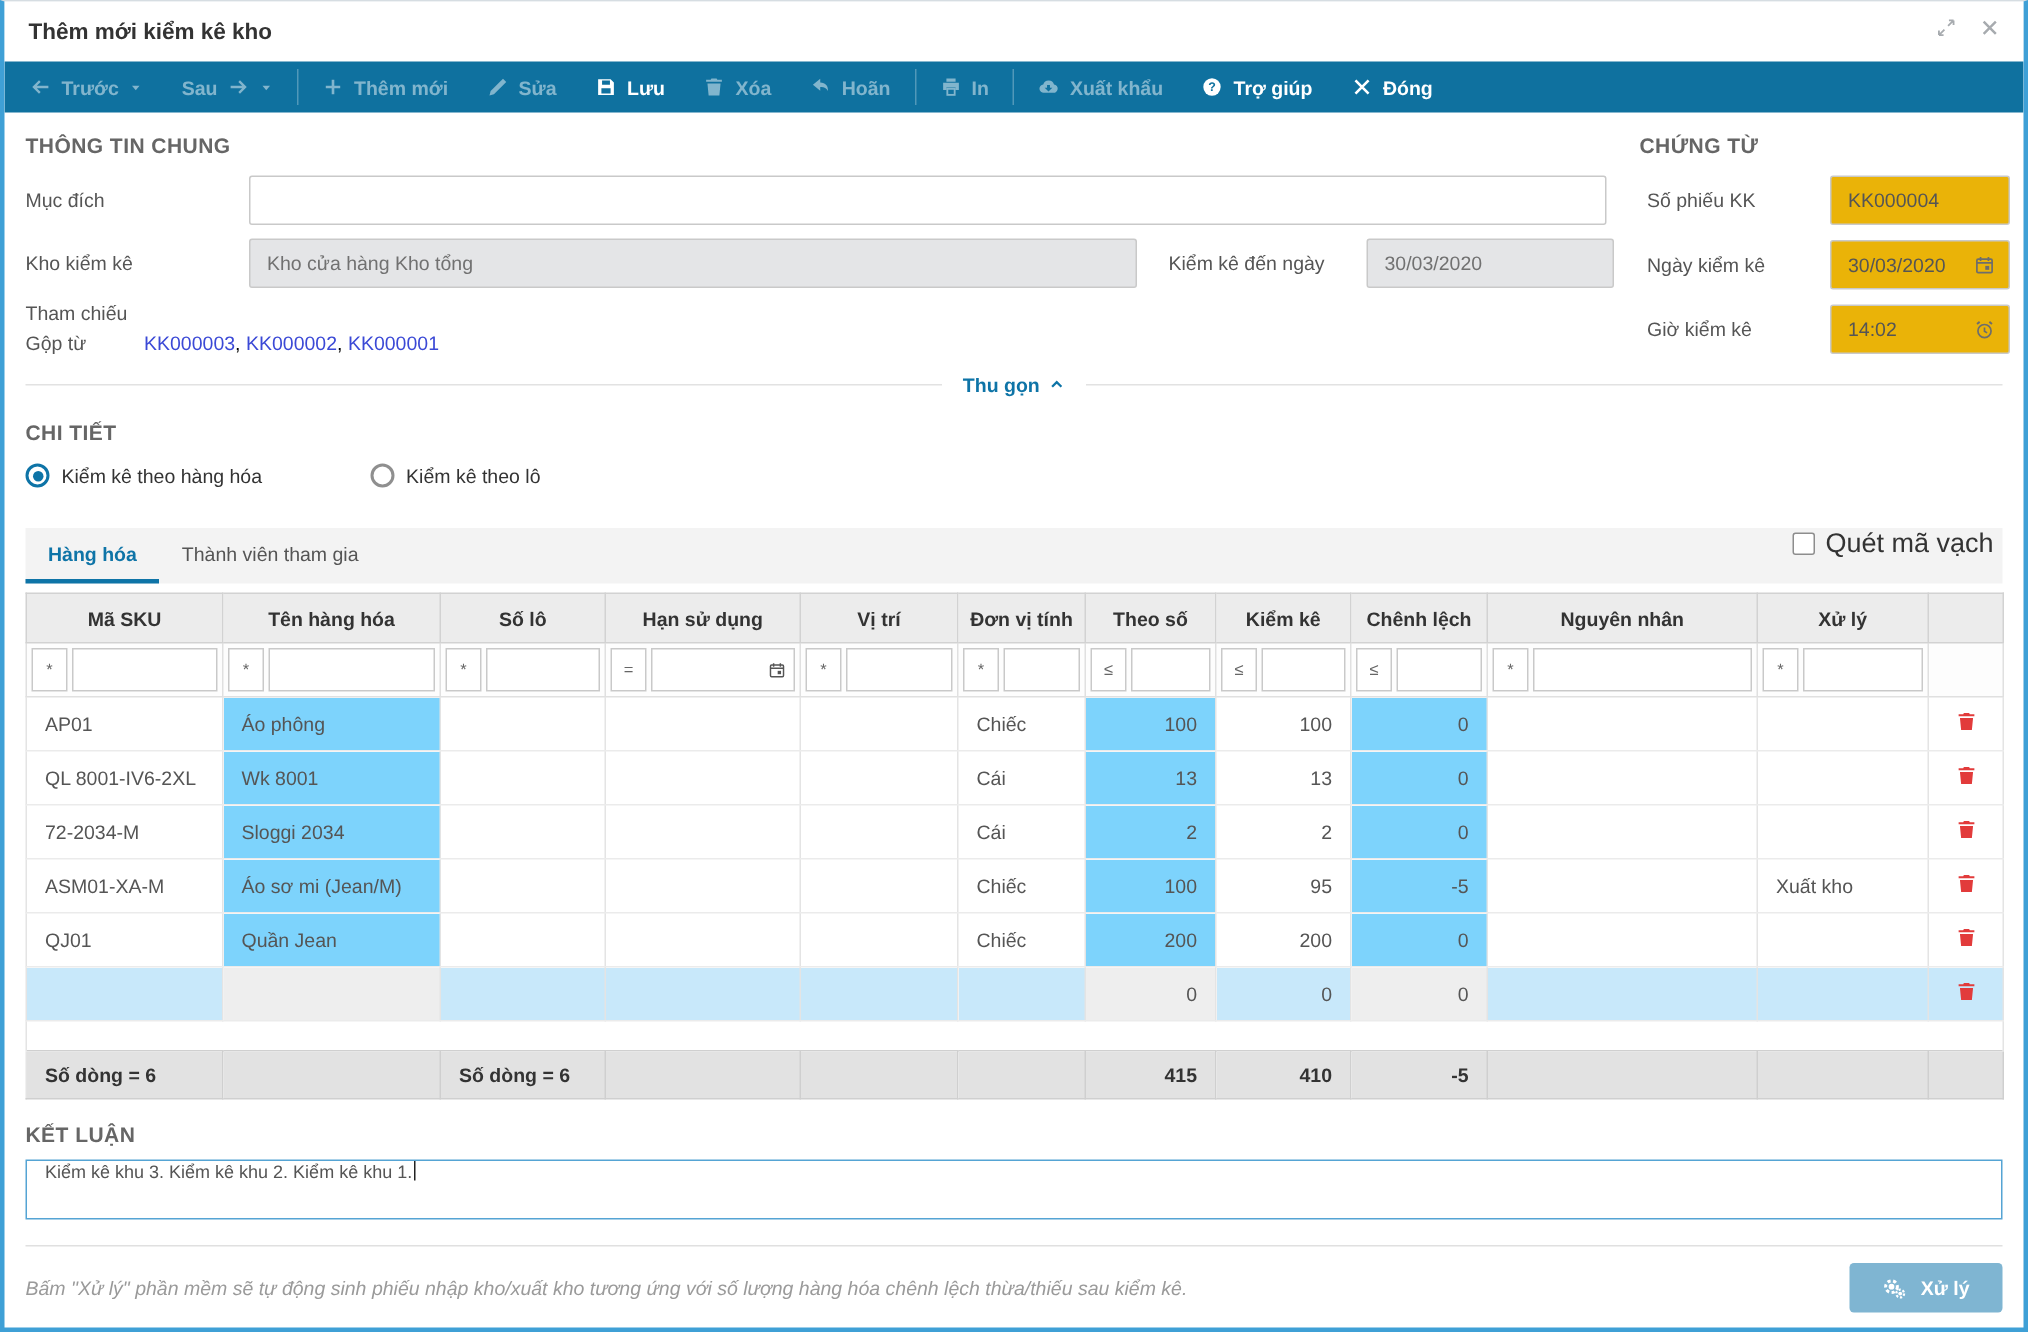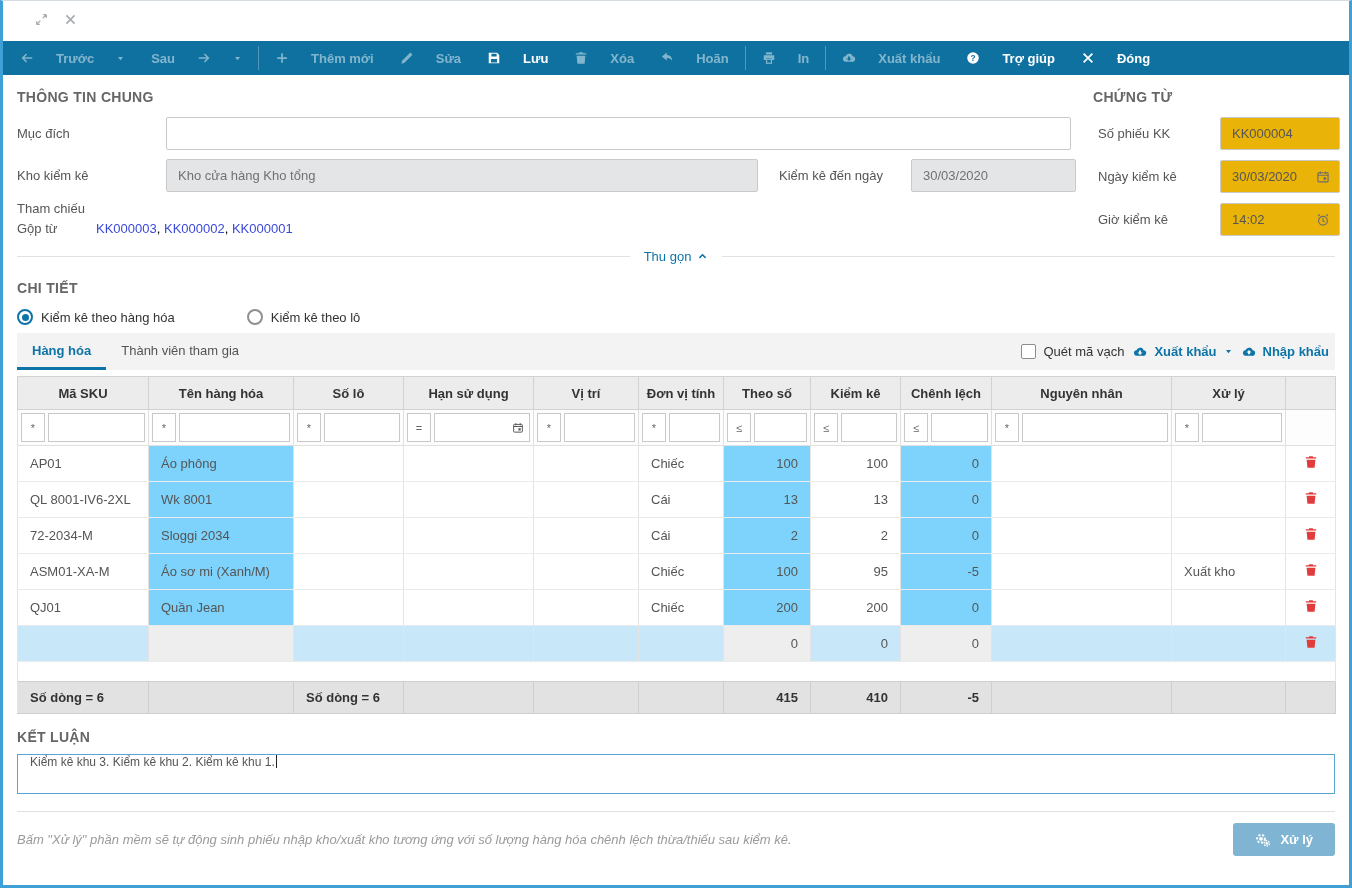--- a/index.html
+++ b/index.html
@@ -16,21 +16,21 @@
   .icon.sm svg{width:12px;height:12px;}
 
   
   .titlebar{flex:0 0 40px;display:flex;align-items:center;padding:0 16px;background:#fff;}
   .titlebar .title{flex:1;font-size:15px;font-weight:bold;color:#333;}
   .win-btn{color:#a7abaf;margin-left:16px;cursor:pointer;}
   .win-btn svg{width:13px;height:13px;}
 
   
   .toolbar{flex:0 0 34px;background:#0f719f;display:flex;align-items:stretch;padding:0 4px;color:#fff;}
-  .tb-item{display:flex;align-items:center;gap:22px;padding:0 13px;font-size:13px;font-weight:bold;cursor:pointer;white-space:nowrap;}
+  .tb-item{display:flex;align-items:center;gap:7px;padding:0 13px;font-size:13px;font-weight:bold;cursor:pointer;white-space:nowrap;}
   .tb-item.disabled{color:rgba(255,255,255,.48);}
   .tb-sep{width:1px;background:rgba(255,255,255,.28);margin:5px 3px;}
 
   
   .content{flex:1;padding:14px 14px 0 14px;overflow:hidden;display:flex;flex-direction:column;}
   .sec-h{font-size:14px;font-weight:bold;color:#666;letter-spacing:.3px;}
   .headrow{display:flex;margin-bottom:12px;}
   .headrow .lh{flex:1;}
   .headrow .rh{flex:0 0 242px;}
 
@@ -50,36 +50,36 @@
   .links{font-size:13px;}
   .links a{color:#3b49d6;text-decoration:none;}
   .frow-r{display:flex;align-items:center;margin-bottom:10px;}
   .flabel-r{flex:1;font-size:13px;color:#555;}
   .ibox{width:120px;height:33px;border:1px solid #c9c9c9;border-radius:2px;background:#eab308;font-size:13px;color:#555;
         display:flex;align-items:center;justify-content:space-between;padding:0 9px 0 11px;box-sizing:border-box;}
   .ibox .icon{color:#6d6d6d;cursor:pointer;}
 
   .collapse-row{display:flex;align-items:center;gap:14px;margin:3px 0 10px;}
   .collapse-row .line{flex:1;height:1px;background:#e2e2e2;}
-  .collapse-btn{display:flex;align-items:center;gap:6px;color:#0e74a7;font-size:13px;font-weight:normal;cursor:pointer;}
+  .collapse-btn{display:flex;align-items:center;gap:6px;color:#0e74a7;font-size:13px;font-weight:bold;cursor:pointer;}
   .collapse-btn .icon svg{width:11px;height:11px;}
 
   .detail-h{margin:6px 0 13px;}
-  .radio-row{display:flex;align-items:center;margin-bottom:8px;}
+  .radio-row{display:flex;align-items:center;margin-bottom:27px;}
   .radio-opt{display:flex;align-items:center;gap:8px;margin-right:72px;font-size:13px;color:#333;cursor:pointer;}
   .radio{width:16px;height:16px;border-radius:50%;border:2px solid #0e74a7;box-sizing:border-box;
          display:inline-flex;align-items:center;justify-content:center;background:#fff;}
   .radio .dot{width:7px;height:7px;border-radius:50%;background:#0e74a7;}
   .radio.off{border-color:#8f8f8f;}
 
   
   .tabstrip{height:37px;background:#f3f3f3;display:flex;align-items:stretch;}
   .tab{display:flex;align-items:center;padding:0 15px;font-size:13px;color:#555;border-bottom:3px solid transparent;cursor:pointer;}
   .tab.active{color:#0e74a7;font-weight:bold;border-bottom-color:#0e74a7;}
-  .strip-right{margin-left:auto;display:flex;align-items:center;gap:9px;padding-right:6px;font-size:13px;color:#333;}
+  .strip-right{margin-left:auto;display:flex;align-items:center;gap:24px;padding-right:6px;font-size:18px;color:#333;flex-direction:column;}
   .cb-wrap{display:flex;align-items:center;gap:7px;cursor:pointer;}
   .cb{width:15px;height:15px;border:1px solid #8d8d8d;border-radius:2px;background:#fff;box-sizing:border-box;}
   .link-btn{display:flex;align-items:center;gap:7px;color:#0e74a7;font-weight:bold;cursor:pointer;}
 
   
   table{border-collapse:collapse;table-layout:fixed;width:1318px;margin-top:6px;}
   th{background:#ececec;border:1px solid #d2d2d2;height:30px;font-size:13px;color:#333;font-weight:bold;text-align:center;
      overflow:hidden;white-space:nowrap;}
   td{overflow:hidden;white-space:nowrap;box-sizing:border-box;}
   tr.filter td{border:1px solid #e0e0e0;height:35px;padding:3px 3px;background:#fdfdfd;}
@@ -111,20 +111,21 @@
   .process-btn{background:#7fb5d2;border:none;border-radius:3px;height:33px;padding:0 22px;display:flex;align-items:center;gap:9px;
                color:#fff;font-size:13px;font-weight:bold;cursor:pointer;font-family:inherit;}
   .process-btn .icon svg{width:16px;height:16px;}
 </style>
 </head>
 <body>
 
 <div class="dialog">
 
   <div class="titlebar">
+    <div class="title">Thêm mới kiểm kê kho</div>
     <span class="win-btn"><span class="icon">
           <svg viewBox="0 0 16 16" fill="none" stroke="currentColor" stroke-width="1.5">
             <path d="M9.5 6.5L14 2m0 0h-3.8M14 2v3.8M6.5 9.5L2 14m0 0h3.8M2 14v-3.8"></path>
           </svg>
         </span></span>
     <span class="win-btn"><span class="icon">
           <svg viewBox="0 0 16 16" fill="none" stroke="currentColor" stroke-width="2">
             <path d="M3 3l10 10M13 3L3 13"></path>
           </svg>
         </span></span>
@@ -527,21 +528,21 @@
             <td class="del-cell"><span class="del-btn">
                 <span class="icon ">
                   <svg viewBox="0 0 16 16" fill="currentColor">
                     <path d="M6 1.5h4l.5 1H14V4H2V2.5h3.5zM3 5.3h10l-.9 9.2H3.9z"></path>
                   </svg>
                 </span>
               </span></td>
           </tr>
           <tr>
             <td>ASM01-XA-M</td>
-            <td class="gray">Áo sơ mi (Xanh/M)</td>
+            <td class="gray">Áo sơ mi (Jean/M)</td>
             <td></td>
             <td></td>
             <td></td>
             <td>Chiếc</td>
             <td class="gray num">100</td>
             <td class="num">95</td>
             <td class="gray num">-5</td>
             <td></td>
             <td>Xuất kho</td>
             <td class="del-cell"><span class="del-btn">

